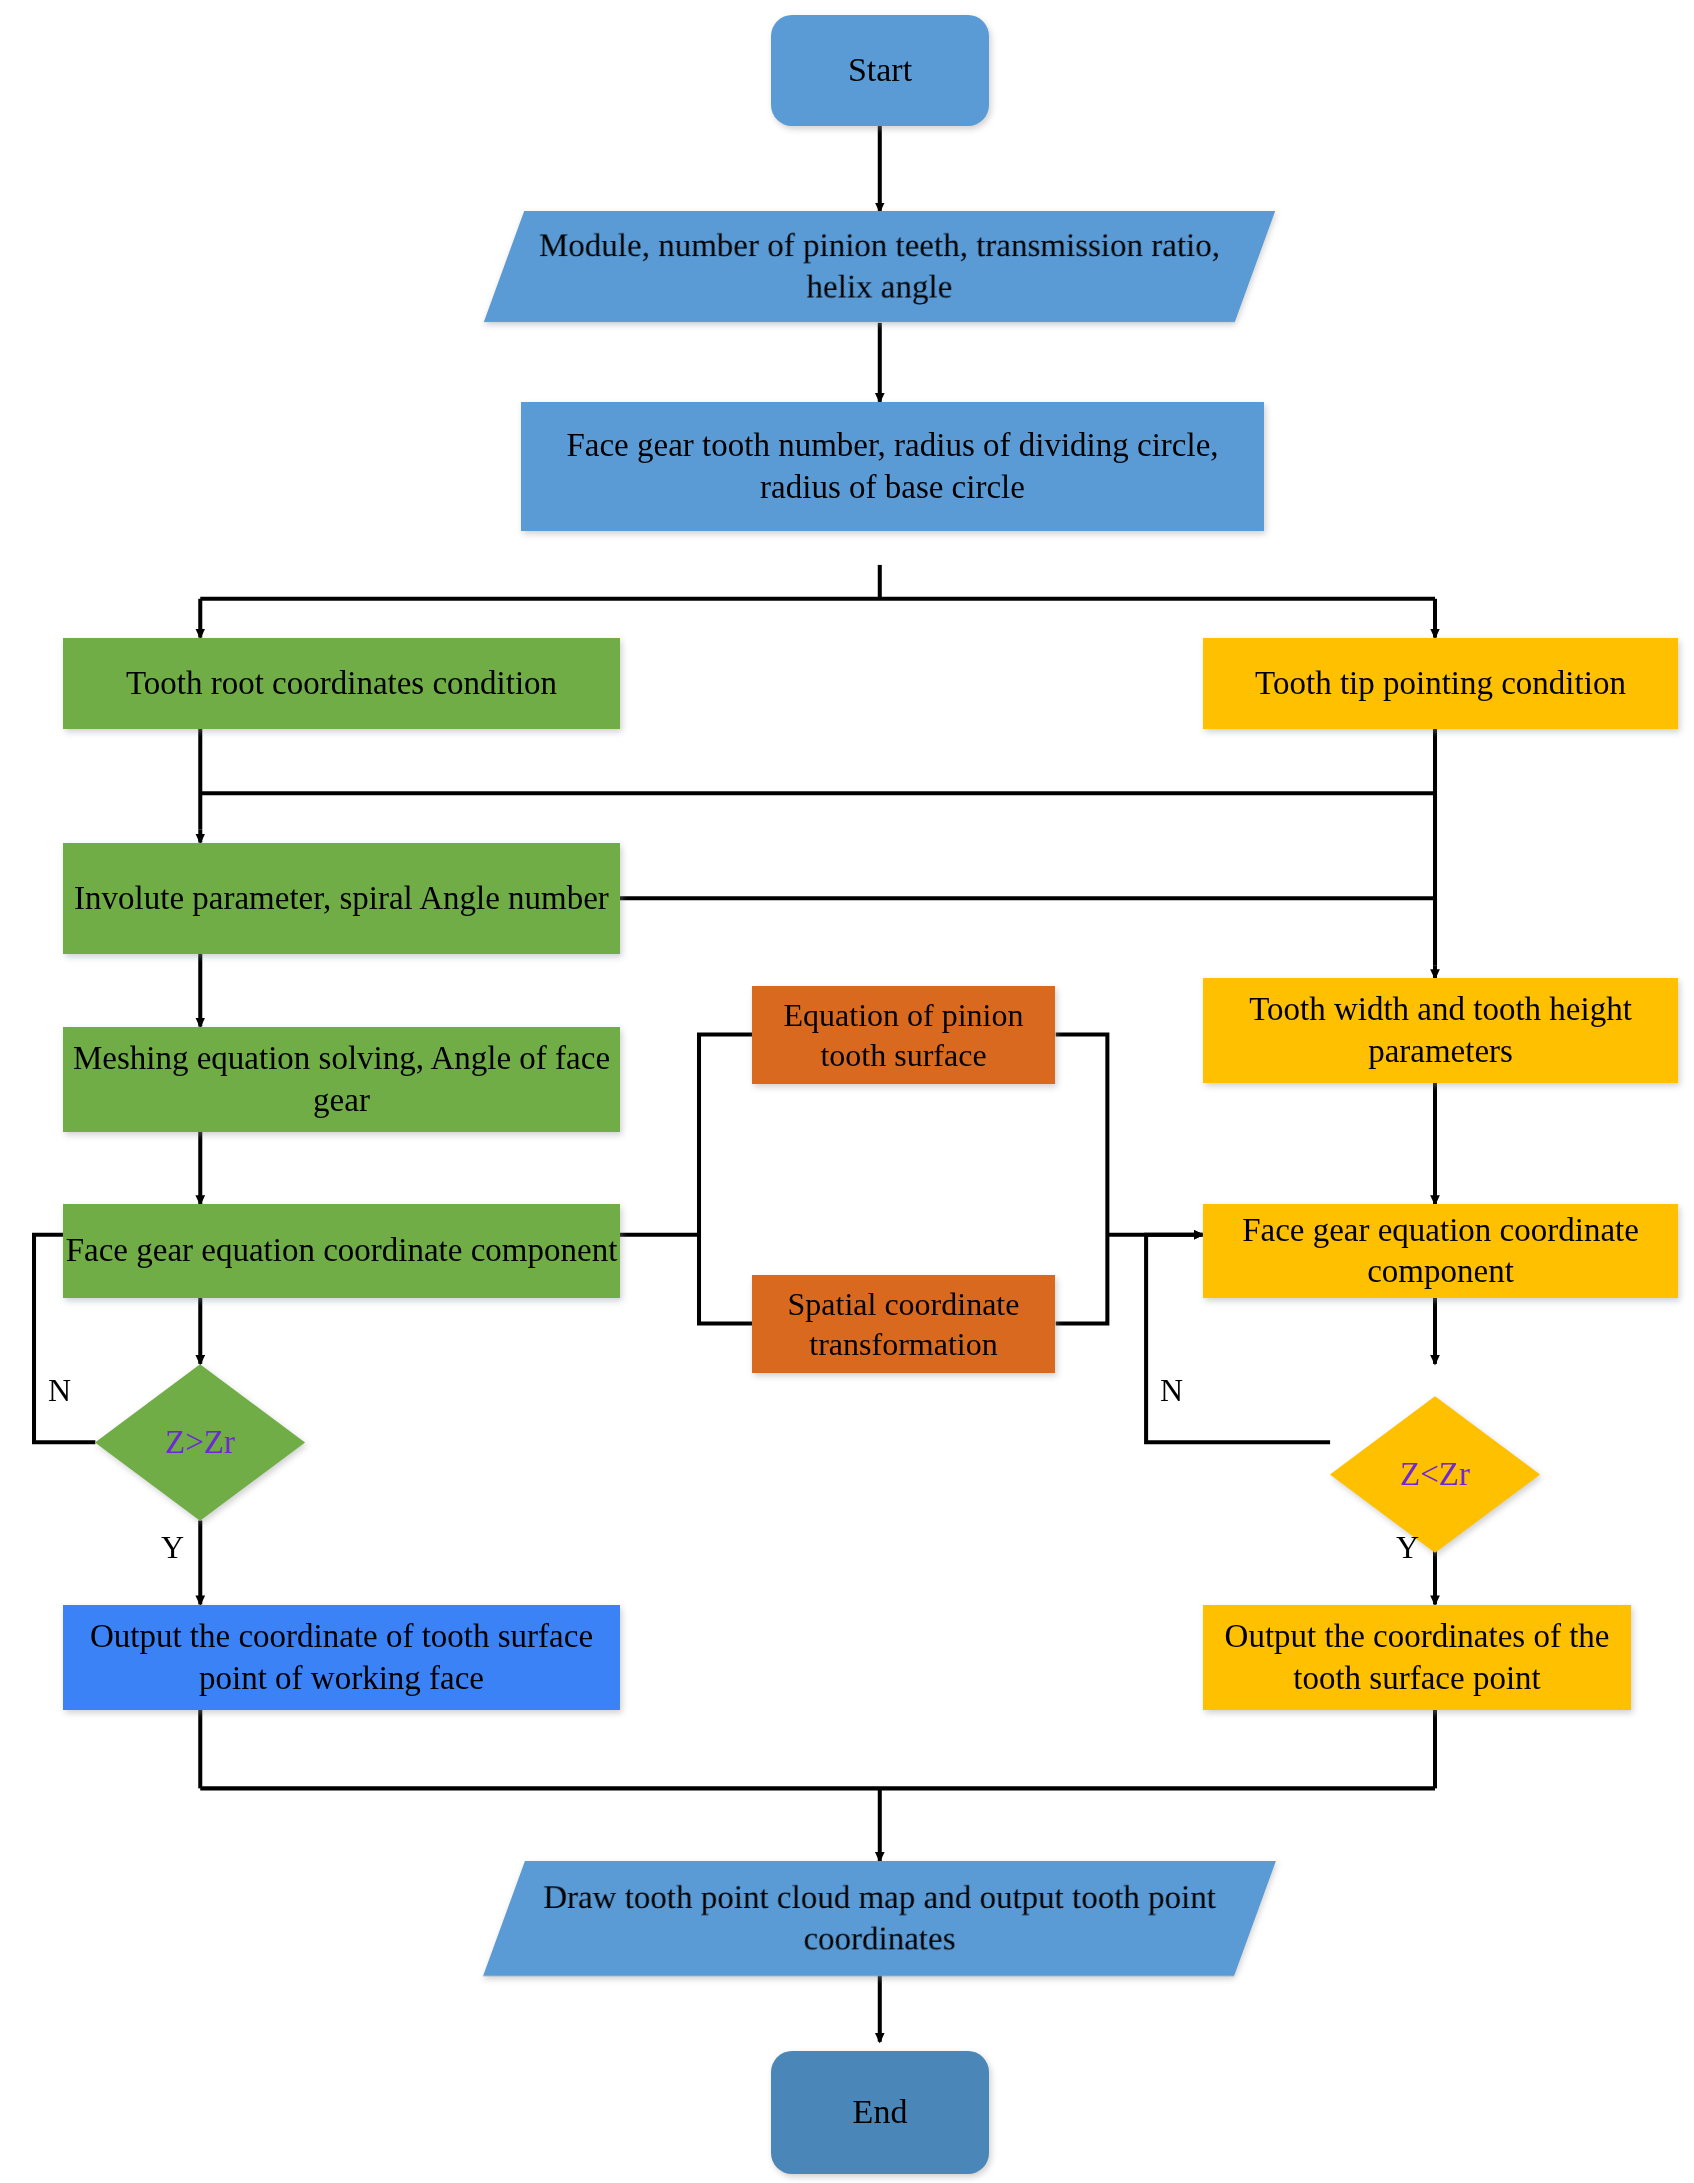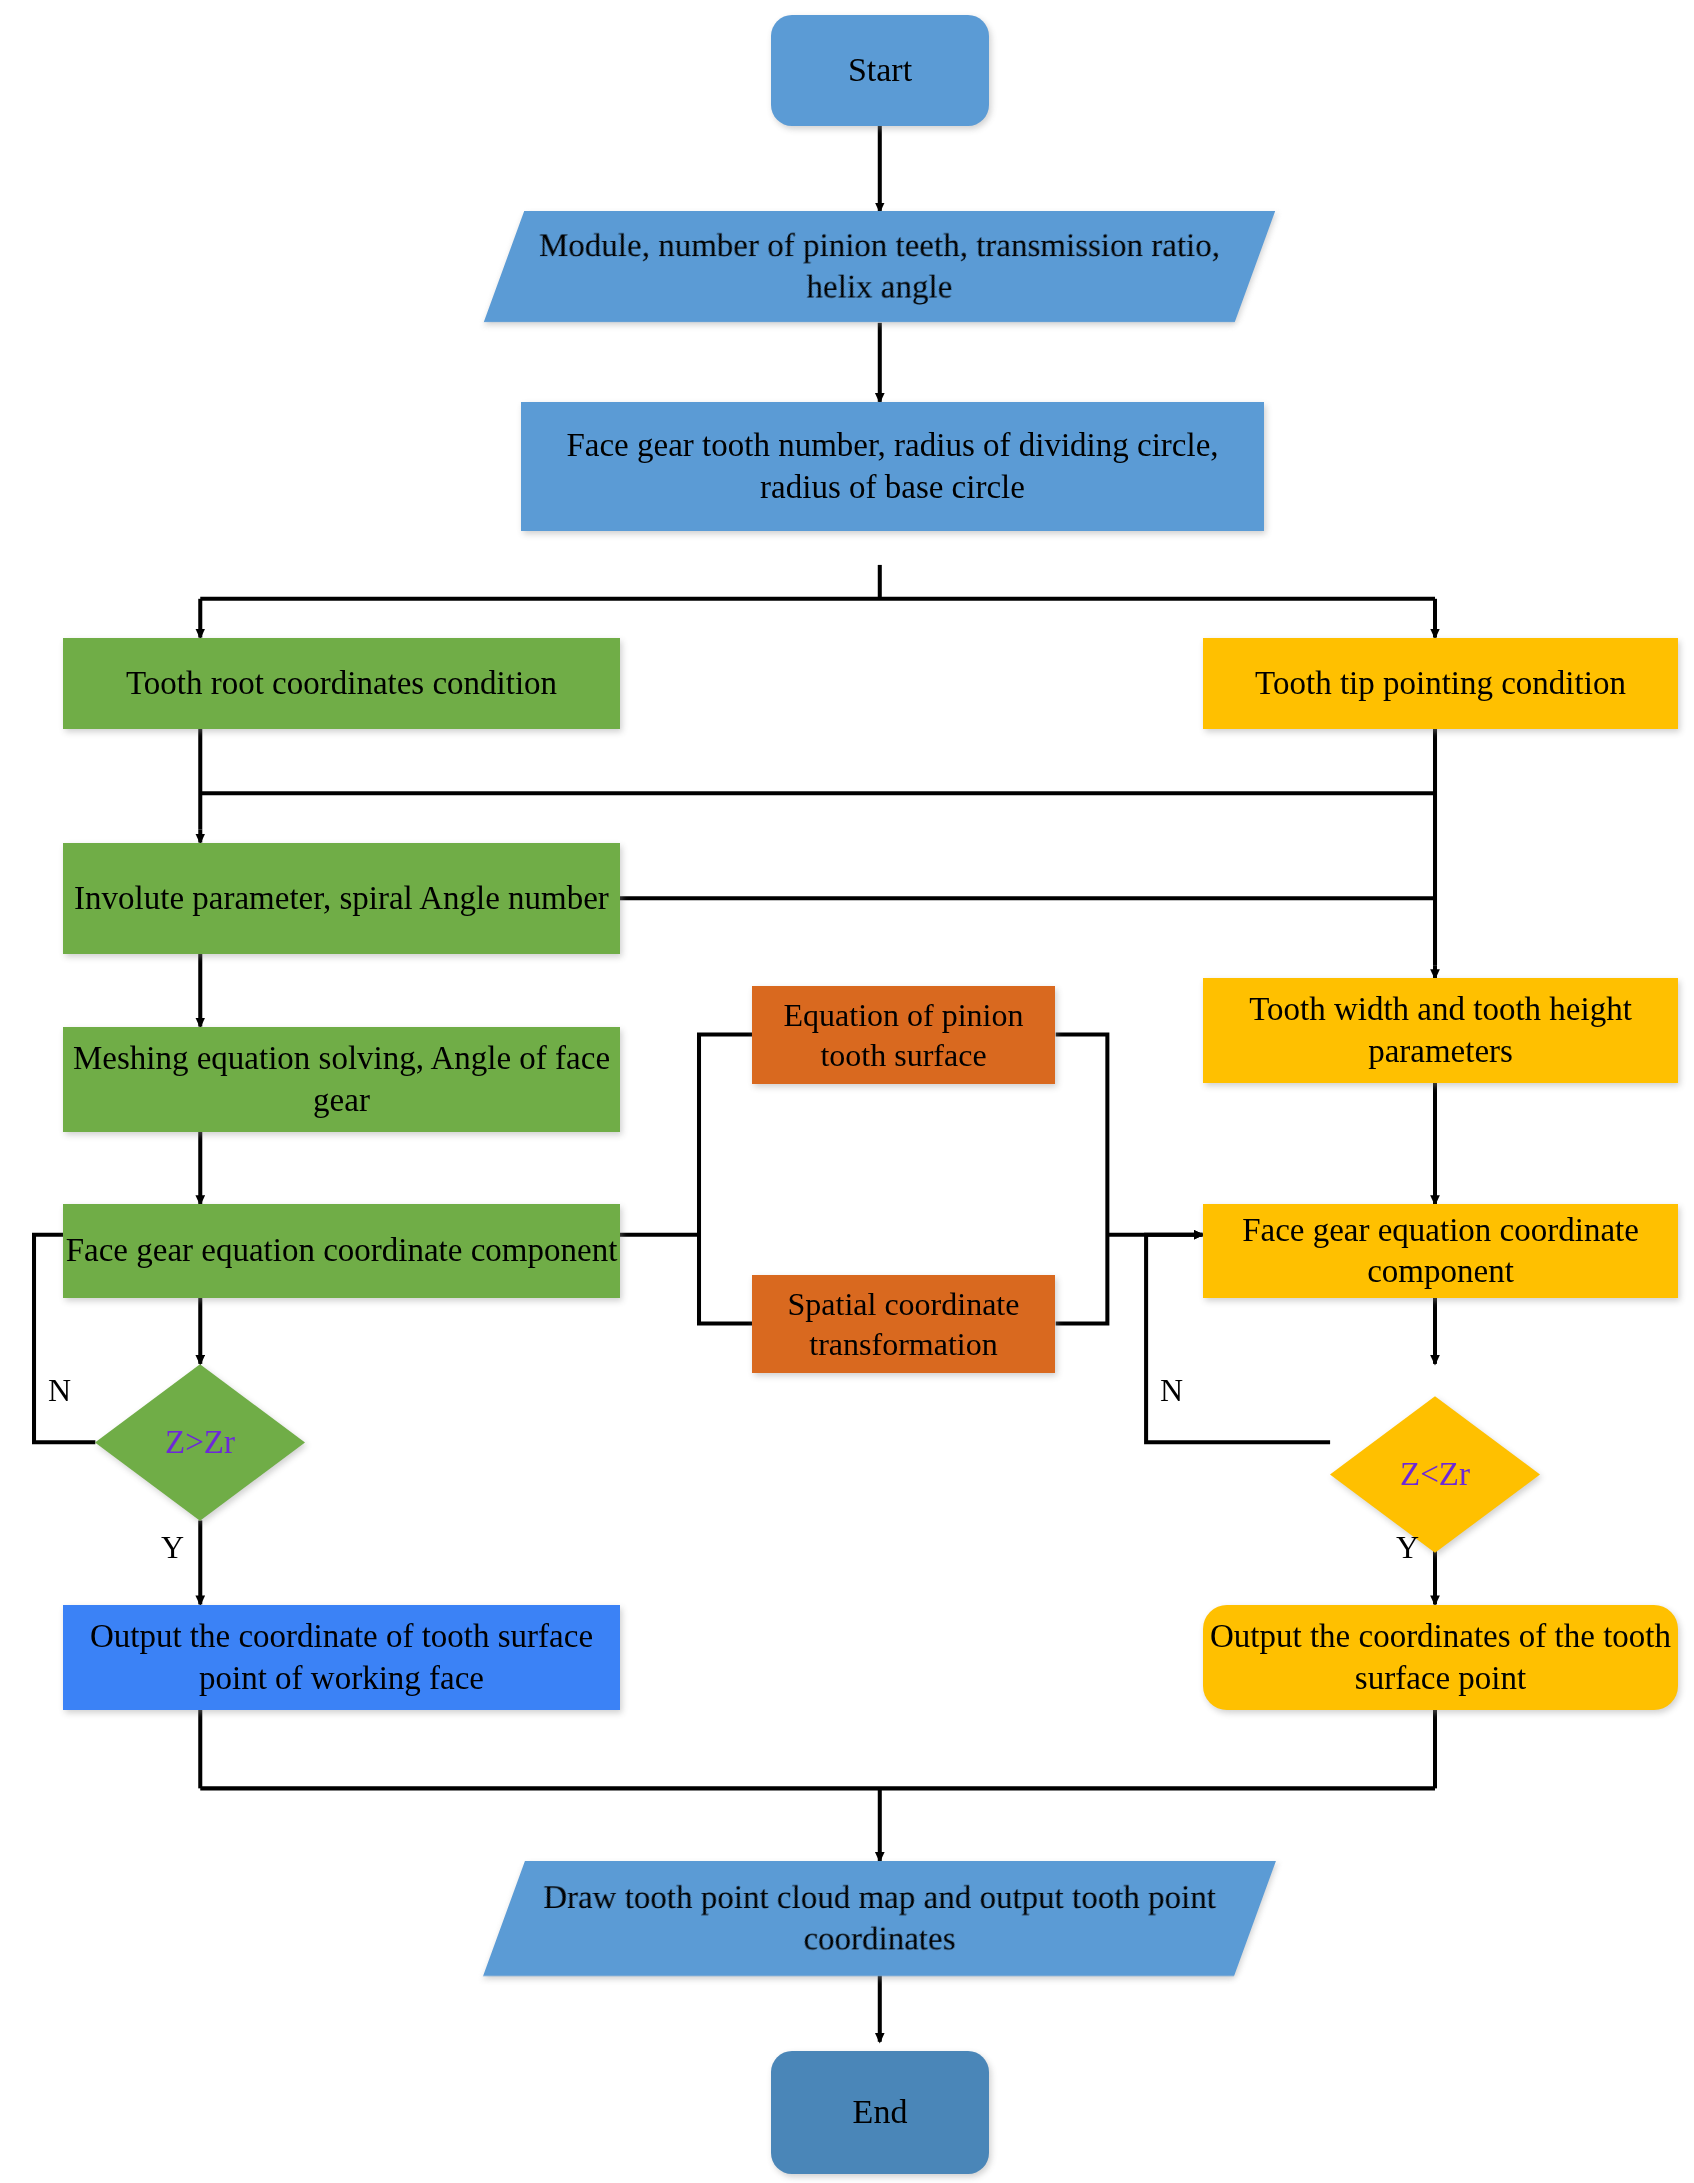--- a/index.html
+++ b/index.html
@@ -141,21 +141,21 @@
     <svg width="210" height="157" viewBox="0 0 260 194">
       <polygon points="130,0 260,97 130,194 0,97" fill="#FFC000"></polygon>
     </svg>
     <span class="lbl" style="font-size:33px;">Z&lt;Zr</span>
   </div>
 
   <div class="node rect shadow" style="left:63px;top:1605px;width:557px;height:105px;background:#3b82f6;font-size:33px;">
     <span class="txt">Output the coordinate of tooth surface point of working face</span>
   </div>
 
-  <div class="node rect shadow" style="left:1203px;top:1605px;width:475px;height:105px;background:#FFC000;font-size:33px;border-radius:24px;">
+  <div class="node rect shadow" style="left:1203px;top:1605px;width:428px;height:105px;background:#FFC000;font-size:33px;">
     <span class="txt">Output the coordinates of the tooth surface point</span>
   </div>
 
   <div class="node para shadow" style="left:504px;top:1861px;width:751px;height:115px;background:#5B9BD5;font-size:33px;">
     <span class="txt">Draw tooth point cloud map and output tooth point coordinates</span>
   </div>
 
   <div class="node term shadow" style="left:771px;top:2042px;width:218px;height:123px;background:#4A86B8;font-size:34px;margin-top:9px;">
     <span class="txt">End</span>
   </div>

